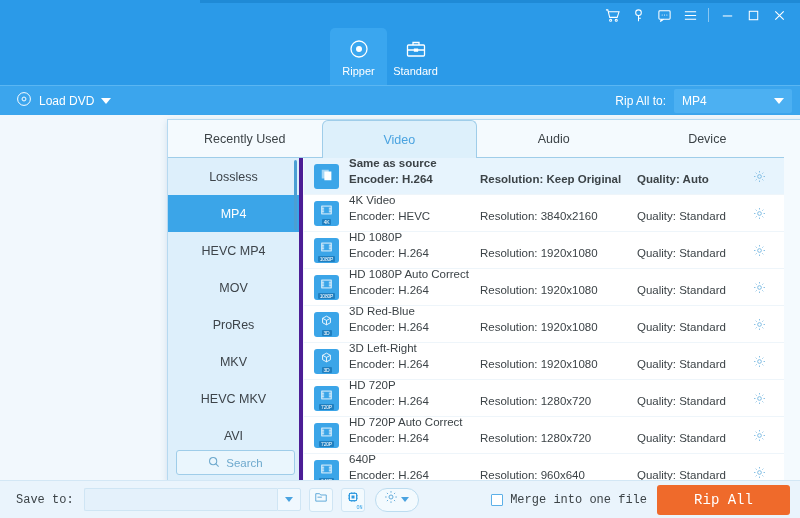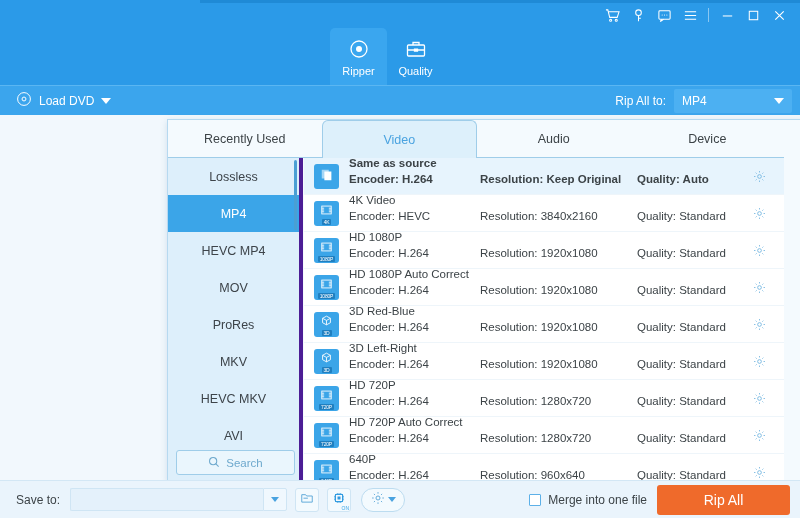--- a/index.html
+++ b/index.html
@@ -238,21 +238,21 @@
     background: #3ba5e8;
     border-radius: 2px;
   }
 
   
   .bottom-bar {
     position: absolute; left: 0; bottom: 0;
     width: 800px; height: 38px;
     background: #eaf4fc;
     border-top: 1px solid #d3e7f5;
-    display: flex; align-items: center;
+    display: flex; align-items: center; font-family: Liberation Mono, monospace;
   }
   .saveto-label {
     margin-left: 16px; font-size: 12px; color: #3c4347;
   }
   .saveto-field {
     margin-left: 10px;
     width: 193px; height: 23px;
     background: #e4f1fb;
     border: 1px solid #cfe5f4;
     border-right: none;
@@ -382,21 +382,21 @@
         </span>
         <span class="nt-label">Ripper</span>
       </div>
       <div class="nav-tab">
         <span class="nt-icon">
           <svg width="24" height="24" viewBox="0 0 24 24" fill="none" stroke="#fff" stroke-width="1.3">
             <rect x="3.5" y="8" width="17" height="11" rx="1"></rect>
             <path d="M9 8V5.5h6V8M3.5 13h17M10.5 12.2h3v1.8h-3z" fill="none"></path>
           </svg>
         </span>
-        <span class="nt-label">Quality</span>
+        <span class="nt-label">Standard</span>
       </div>
     </div>
   </div>
 
   <div class="toolbar">
     <div class="load-dvd">
       <span>
         <svg width="16" height="16" viewBox="0 0 18 18" fill="none" stroke="#fff" stroke-width="1.1">
           <circle cx="9" cy="9" r="7.2"></circle>
             <circle cx="9" cy="9" r="2.2"></circle>

